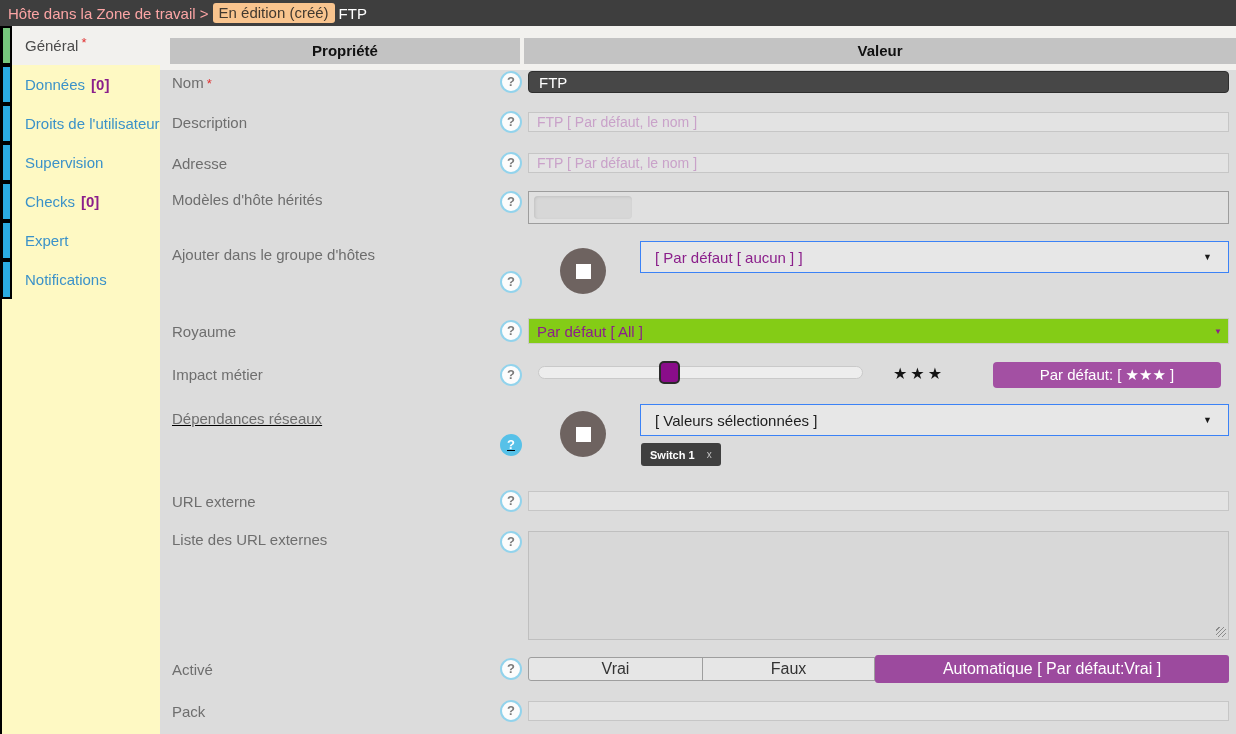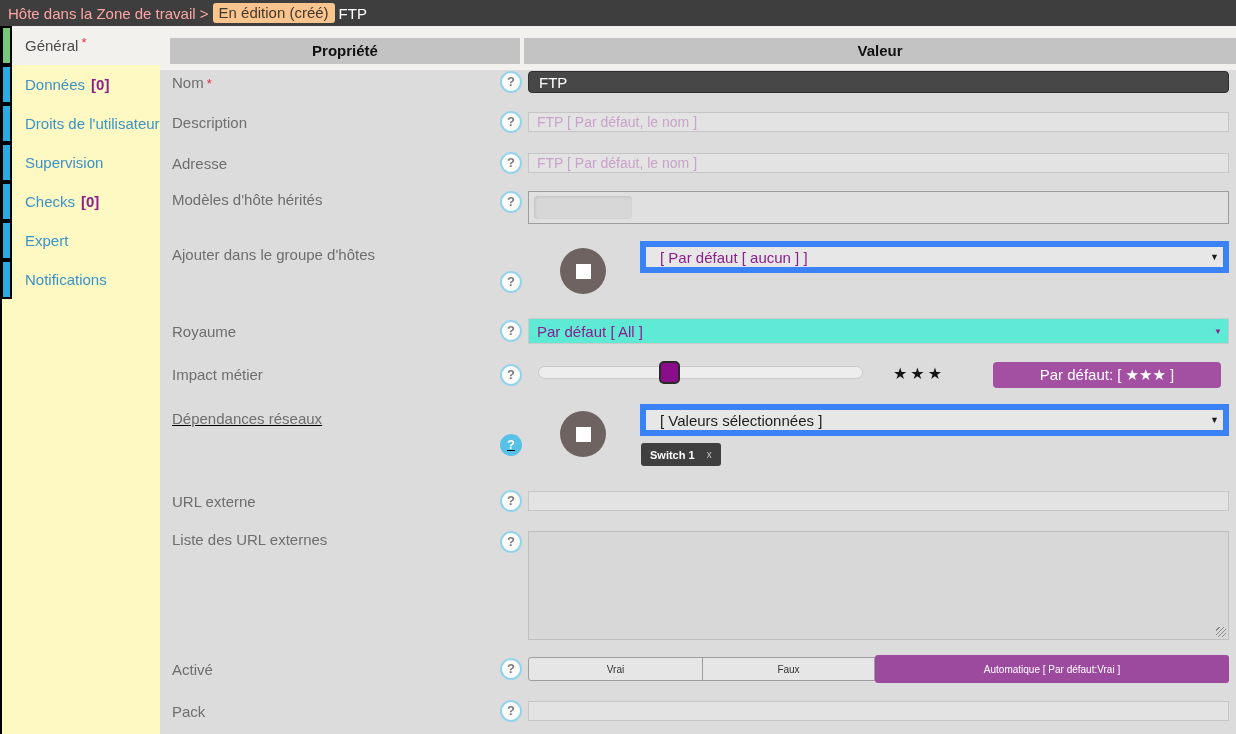--- a/index.html
+++ b/index.html
@@ -51,27 +51,27 @@
   .inp-dark { width:100%; height:22px; background:#474747; color:#fff; border:1px solid #2e2e2e; border-radius:4px;
               padding:0 10px; font-size:15px; font-family:"Liberation Sans", sans-serif; }
 
   .token-box { height:33px; border:1px solid #9d9d9d; background:#e0e0e0; padding:4px 0 0 5px; }
   .token { width:98px; height:23px; background:#d7d7d7; border-radius:4px; box-shadow:inset 1px 1px 3px rgba(0,0,0,0.10); }
 
   .circle-btn { width:46px; height:46px; border-radius:50%; background:#6e6360; position:absolute; left:32px; top:7px;
                 display:flex; align-items:center; justify-content:center; cursor:pointer; }
   .circle-btn .sq { width:15px; height:15px; background:#ffffff; }
 
-  .dd { position:absolute; left:112px; right:0; top:0; height:32px; background:#e7e7e7; border:6px solid #3b82f6;
-        display:flex; align-items:center; justify-content:space-between; padding:0 4px 0 14px; font-size:15px; cursor:pointer; }
+  .dd { position:absolute; left:112px; right:0; top:0; height:32px; background:#e7e7e7; border:1px solid #3b82f6;
+        display:flex; align-items:center; justify-content:space-between; padding:0 16px 0 14px; font-size:15px; cursor:pointer; }
   .dd .txt-purple { color:#8b1f8b; }
   .dd .txt-dark { color:#1d1d1d; }
   .dd .caret { font-size:9px; color:#1a1a1a; }
 
-  .sel { height:26px; background:#5eead4; border:1px solid #cacaca; display:flex; align-items:center;
+  .sel { height:26px; background:#84cc16; border:1px solid #cacaca; display:flex; align-items:center;
          justify-content:space-between; padding:0 6px 0 8px; font-size:15px; color:#8b1f8b; cursor:pointer; }
   .sel .caret { font-size:8px; color:#8b1f8b; }
 
   .slider-track { position:absolute; left:10px; top:5px; width:325px; height:13px; background:#ededed;
                   border:1px solid #c9c9c9; border-radius:7px; }
   .slider-handle { position:absolute; left:120px; top:-6px; width:21px; height:23px; background:#8a0d8a;
                    border:2px solid #2a2a2a; border-radius:5px; cursor:grab; }
   .stars { position:absolute; left:365px; top:3px; font-size:16px; color:#141414; letter-spacing:3px; }
   .btn-default { position:absolute; left:465px; top:1px; width:228px; height:26px; background:#a350a3; border-radius:4px;
                  color:#fff; display:flex; align-items:center; justify-content:center; font-size:15px; cursor:pointer; }
@@ -80,21 +80,21 @@
          font-size:11px; font-weight:bold; display:flex; align-items:center; padding:0 9px; }
   .tag-x { margin-left:12px; color:#c2c2c2; font-size:10px; font-weight:normal; cursor:pointer; }
 
   .txtarea { width:100%; height:109px; background:#d8d8d8; border:1px solid #bfbfbf; resize:none;
              font-family:"Liberation Sans", sans-serif; }
   .resize-handle { position:absolute; right:3px; bottom:3px; width:10px; height:10px; cursor:nwse-resize;
                    background:repeating-linear-gradient(135deg, transparent 0 2px, #8a8a8a 2px 3px); }
 
   .toggle-group { display:flex; align-items:center; height:28px; }
   .tg-btn { height:24px; background:#e6e6e6; border:1px solid #9e9e9e; display:flex; align-items:center;
-            justify-content:center; font-size:10px; color:#333; cursor:pointer; }
+            justify-content:center; font-size:16px; color:#333; cursor:pointer; }
   .tg-vrai { width:175px; border-radius:3px 0 0 3px; }
   .tg-faux { width:173px; margin-left:-1px; }
   .tg-auto { flex:1; height:28px; border:none; background:#9c4a9e; color:#fff; border-radius:3px; }
 
   
   .r-nom   { margin-top:1px;  height:22px; }
   .r-desc  { margin-top:19px; height:20px; }
   .r-adr   { margin-top:21px; height:20px; }
   .r-mod   { margin-top:18px; height:33px; }
   .r-grp   { margin-top:17px; height:53px; }

